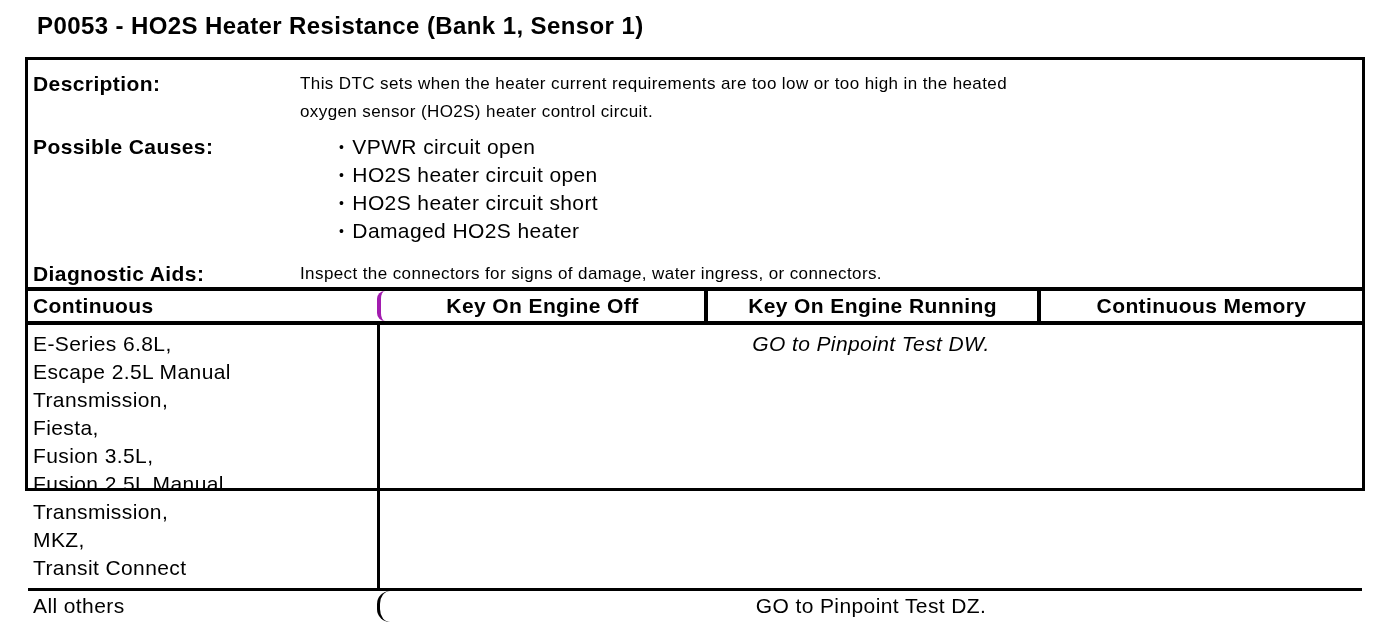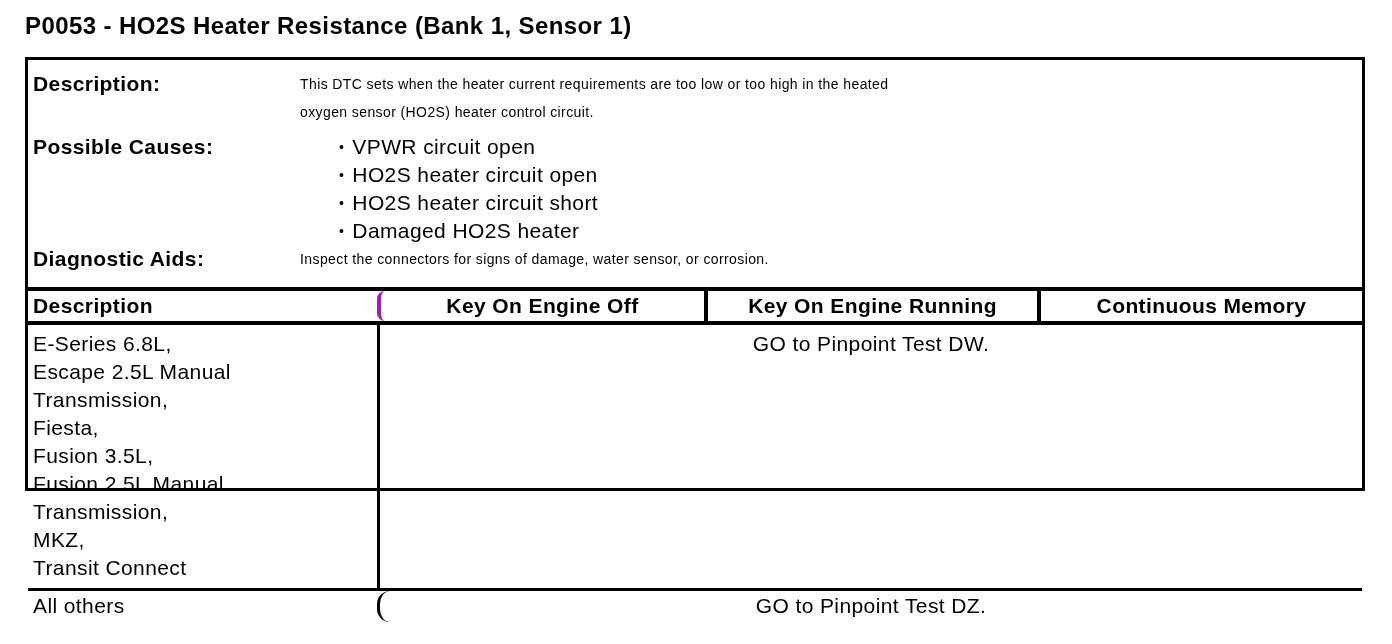--- a/index.html
+++ b/index.html
@@ -5,41 +5,41 @@
   * { margin: 0; padding: 0; box-sizing: border-box; }
   html, body { background: #ffffff; }
   body {
     width: 1392px; height: 644px;
     font-family: "Liberation Sans", sans-serif;
     color: #000000;
     position: relative;
     overflow: hidden;
   }
   .page-title {
-    position: absolute; left: 25px; top: 12px;
+    position: absolute; left: 37px; top: 12px;
     font-size: 24px; font-weight: bold; letter-spacing: 0.4px;
     white-space: nowrap;
   }
   .dtc-box {
     position: absolute; left: 25px; top: 57px;
     width: 1340px; height: 434px;
     border: 3px solid #000000;
   }
   
   .info-section { height: 227px; padding-top: 10px; overflow: hidden; }
   .info-row { display: flex; align-items: flex-start; }
   .info-row.causes { margin-top: 7px; gap: 32px; }
-  .info-row.aids { margin-top: 0; }
+  .info-row.aids { margin-top: 15px; }
   .info-label {
     width: 272px; flex: 0 0 272px;
     padding-left: 5px;
     font-size: 21px; font-weight: bold; line-height: 28px; letter-spacing: 0.4px;
   }
   .info-content {
-    font-size: 14px; line-height: 28px; letter-spacing: 0.4px;
+    font-size: 17px; line-height: 28px; letter-spacing: 0.4px;
     width: 1040px;
     white-space: pre-line;
   }
   .cause-list { list-style: none; }
   .cause-item { display: flex; line-height: 28px; font-size: 21px; letter-spacing: 0.4px; }
   .bullet {
     font-size: 14px; line-height: 28px;
     margin-left: 7px; margin-right: 8px;
   }
   
@@ -58,21 +58,21 @@
   .data-row-main { display: flex; height: 263px; }
   .app-cell {
     width: 349px; flex: 0 0 349px;
     padding: 5px 6px 0 5px;
     font-size: 21px; line-height: 28px; letter-spacing: 0.4px;
     white-space: pre-line; overflow: hidden;
   }
   .action-cell {
     flex: 1; border-left: 3px solid #000;
     text-align: center; padding-top: 5px;
-    font-size: 21px; line-height: 28px; letter-spacing: 0.4px;
+    font-size: 21px; line-height: 28px; letter-spacing: 0.4px; font-style: italic;
   }
   .row-separator { height: 3px; background: #000000; }
   .data-row-bottom { display: flex; height: 31px; }
   .app-cell-b {
     width: 349px; flex: 0 0 349px; padding-left: 5px;
     font-size: 21px; line-height: 30px; letter-spacing: 0.4px;
     white-space: nowrap; overflow: hidden;
   }
   .action-cell-b {
     flex: 1; border-left: 3px solid #000;
@@ -114,27 +114,27 @@
           </li>
           <li class="cause-item">
             <span class="bullet">•</span>
             <span>Damaged HO2S heater</span>
           </li>
         </ul>
       </div>
 
       <div class="info-row aids">
         <div class="info-label">Diagnostic Aids:</div>
-        <div class="info-content">Inspect the connectors for signs of damage, water sensor, or corrosion.</div>
+        <div class="info-content">Inspect the connectors for signs of damage, water ingress, or connectors.</div>
       </div>
 
     </div>
 
     <div class="header-row">
-      <div class="header-cell hc-0">Description</div>
+      <div class="header-cell hc-0">Continuous</div>
       <div class="header-cell hc-1">Key On Engine Off</div>
       <div class="header-cell hc-2">Key On Engine Running</div>
       <div class="header-cell hc-3">Continuous Memory</div>
     </div>
 
     <div class="data-row-main">
       <div class="app-cell">E-Series 6.8L,
 Escape 2.5L Manual
 Transmission,
 Fiesta,

